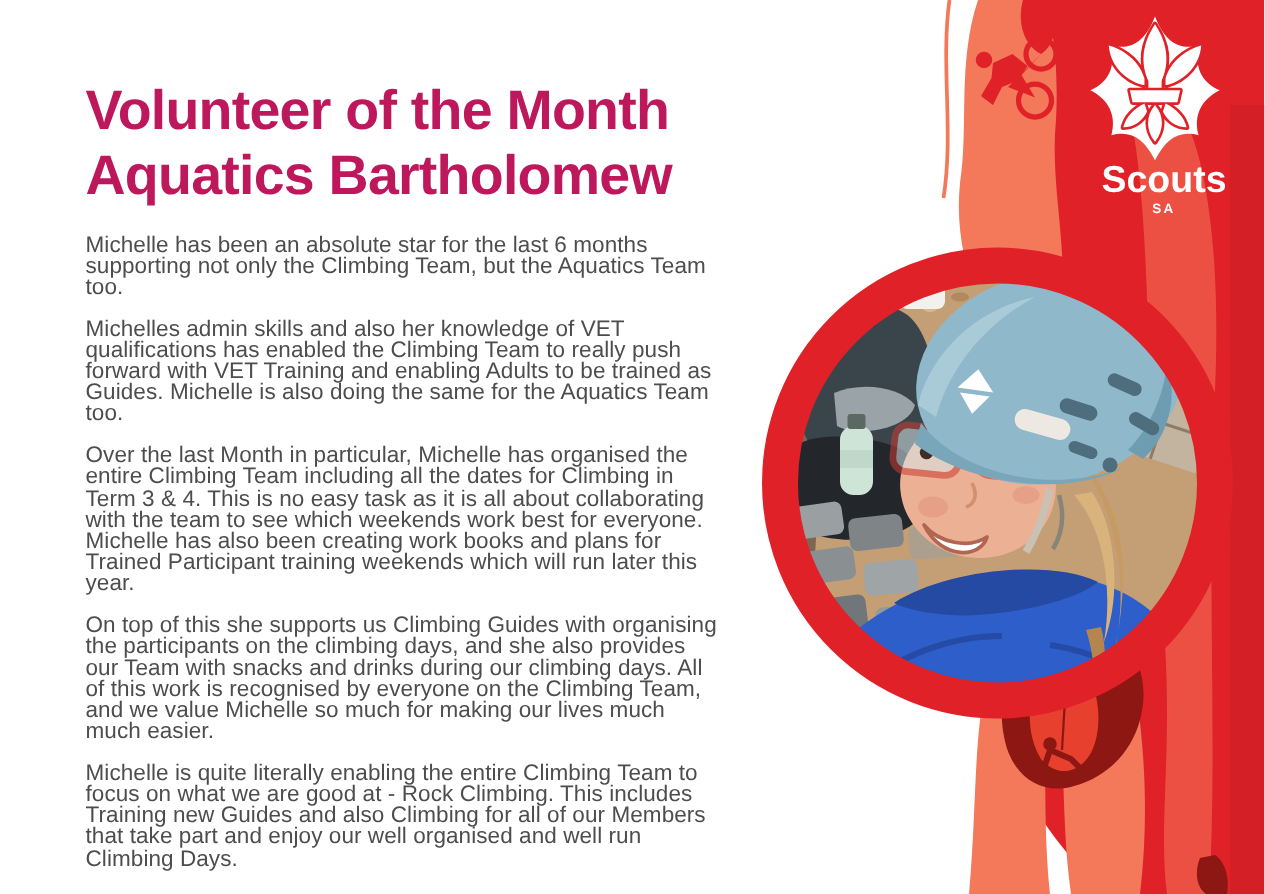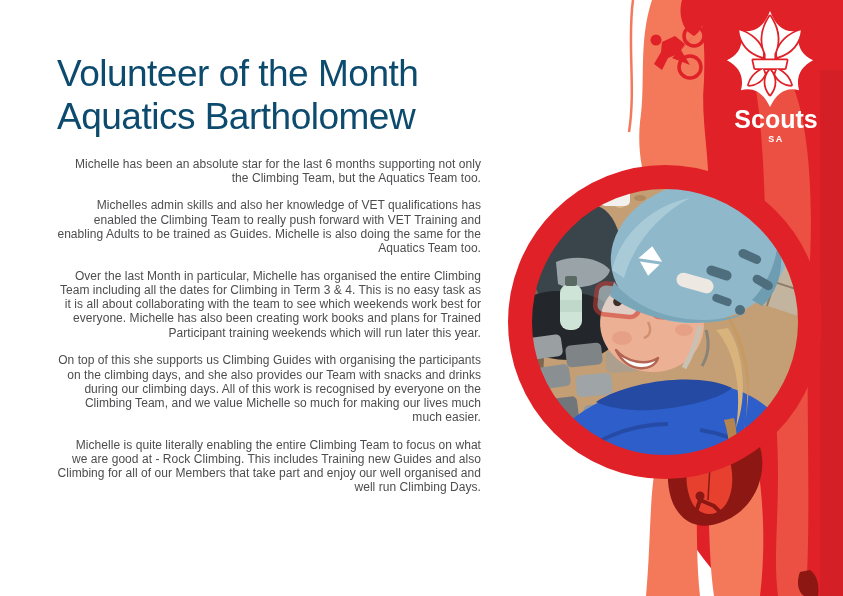--- a/index.html
+++ b/index.html
@@ -2,29 +2,28 @@
 <html><head>
 <meta charset="utf-8">
 <style>
   html,body{margin:0;padding:0;background:#fff;}
   .page{
     position:relative;width:843px;height:596px;overflow:hidden;background:#ffffff;
     font-family:"Liberation Sans",sans-serif;
   }
   .content{position:absolute;left:57px;top:52px;width:424px;}
   .title{
-    color:#0c4a6e;font-weight:normal;font-size:37px;line-height:1.17;
+    color:#be185d;font-weight:bold;font-size:37px;line-height:1.17;
     letter-spacing:-0.5px;margin:0 0 18px 0;
   }
   .title span{display:block;}
   .date{color:#58595B;font-size:19px;margin:0 0 18px 0;font-weight:normal;}
   .body-copy p{
-    color:#4D4D4F;font-size:12px;line-height:14.2px;margin:0 0 13.5px 0;
+    color:#4D4D4F;font-size:15px;line-height:14.2px;margin:0 0 13.5px 0;
     letter-spacing:0.05px;
-    text-align:right;
   }
   .artwork{position:absolute;inset:0;width:843px;height:596px;}
 </style>
 </head>
 <body>
 
 <div class="page">
 
   <svg class="artwork" viewBox="0 0 843 596" aria-hidden="true">
 

